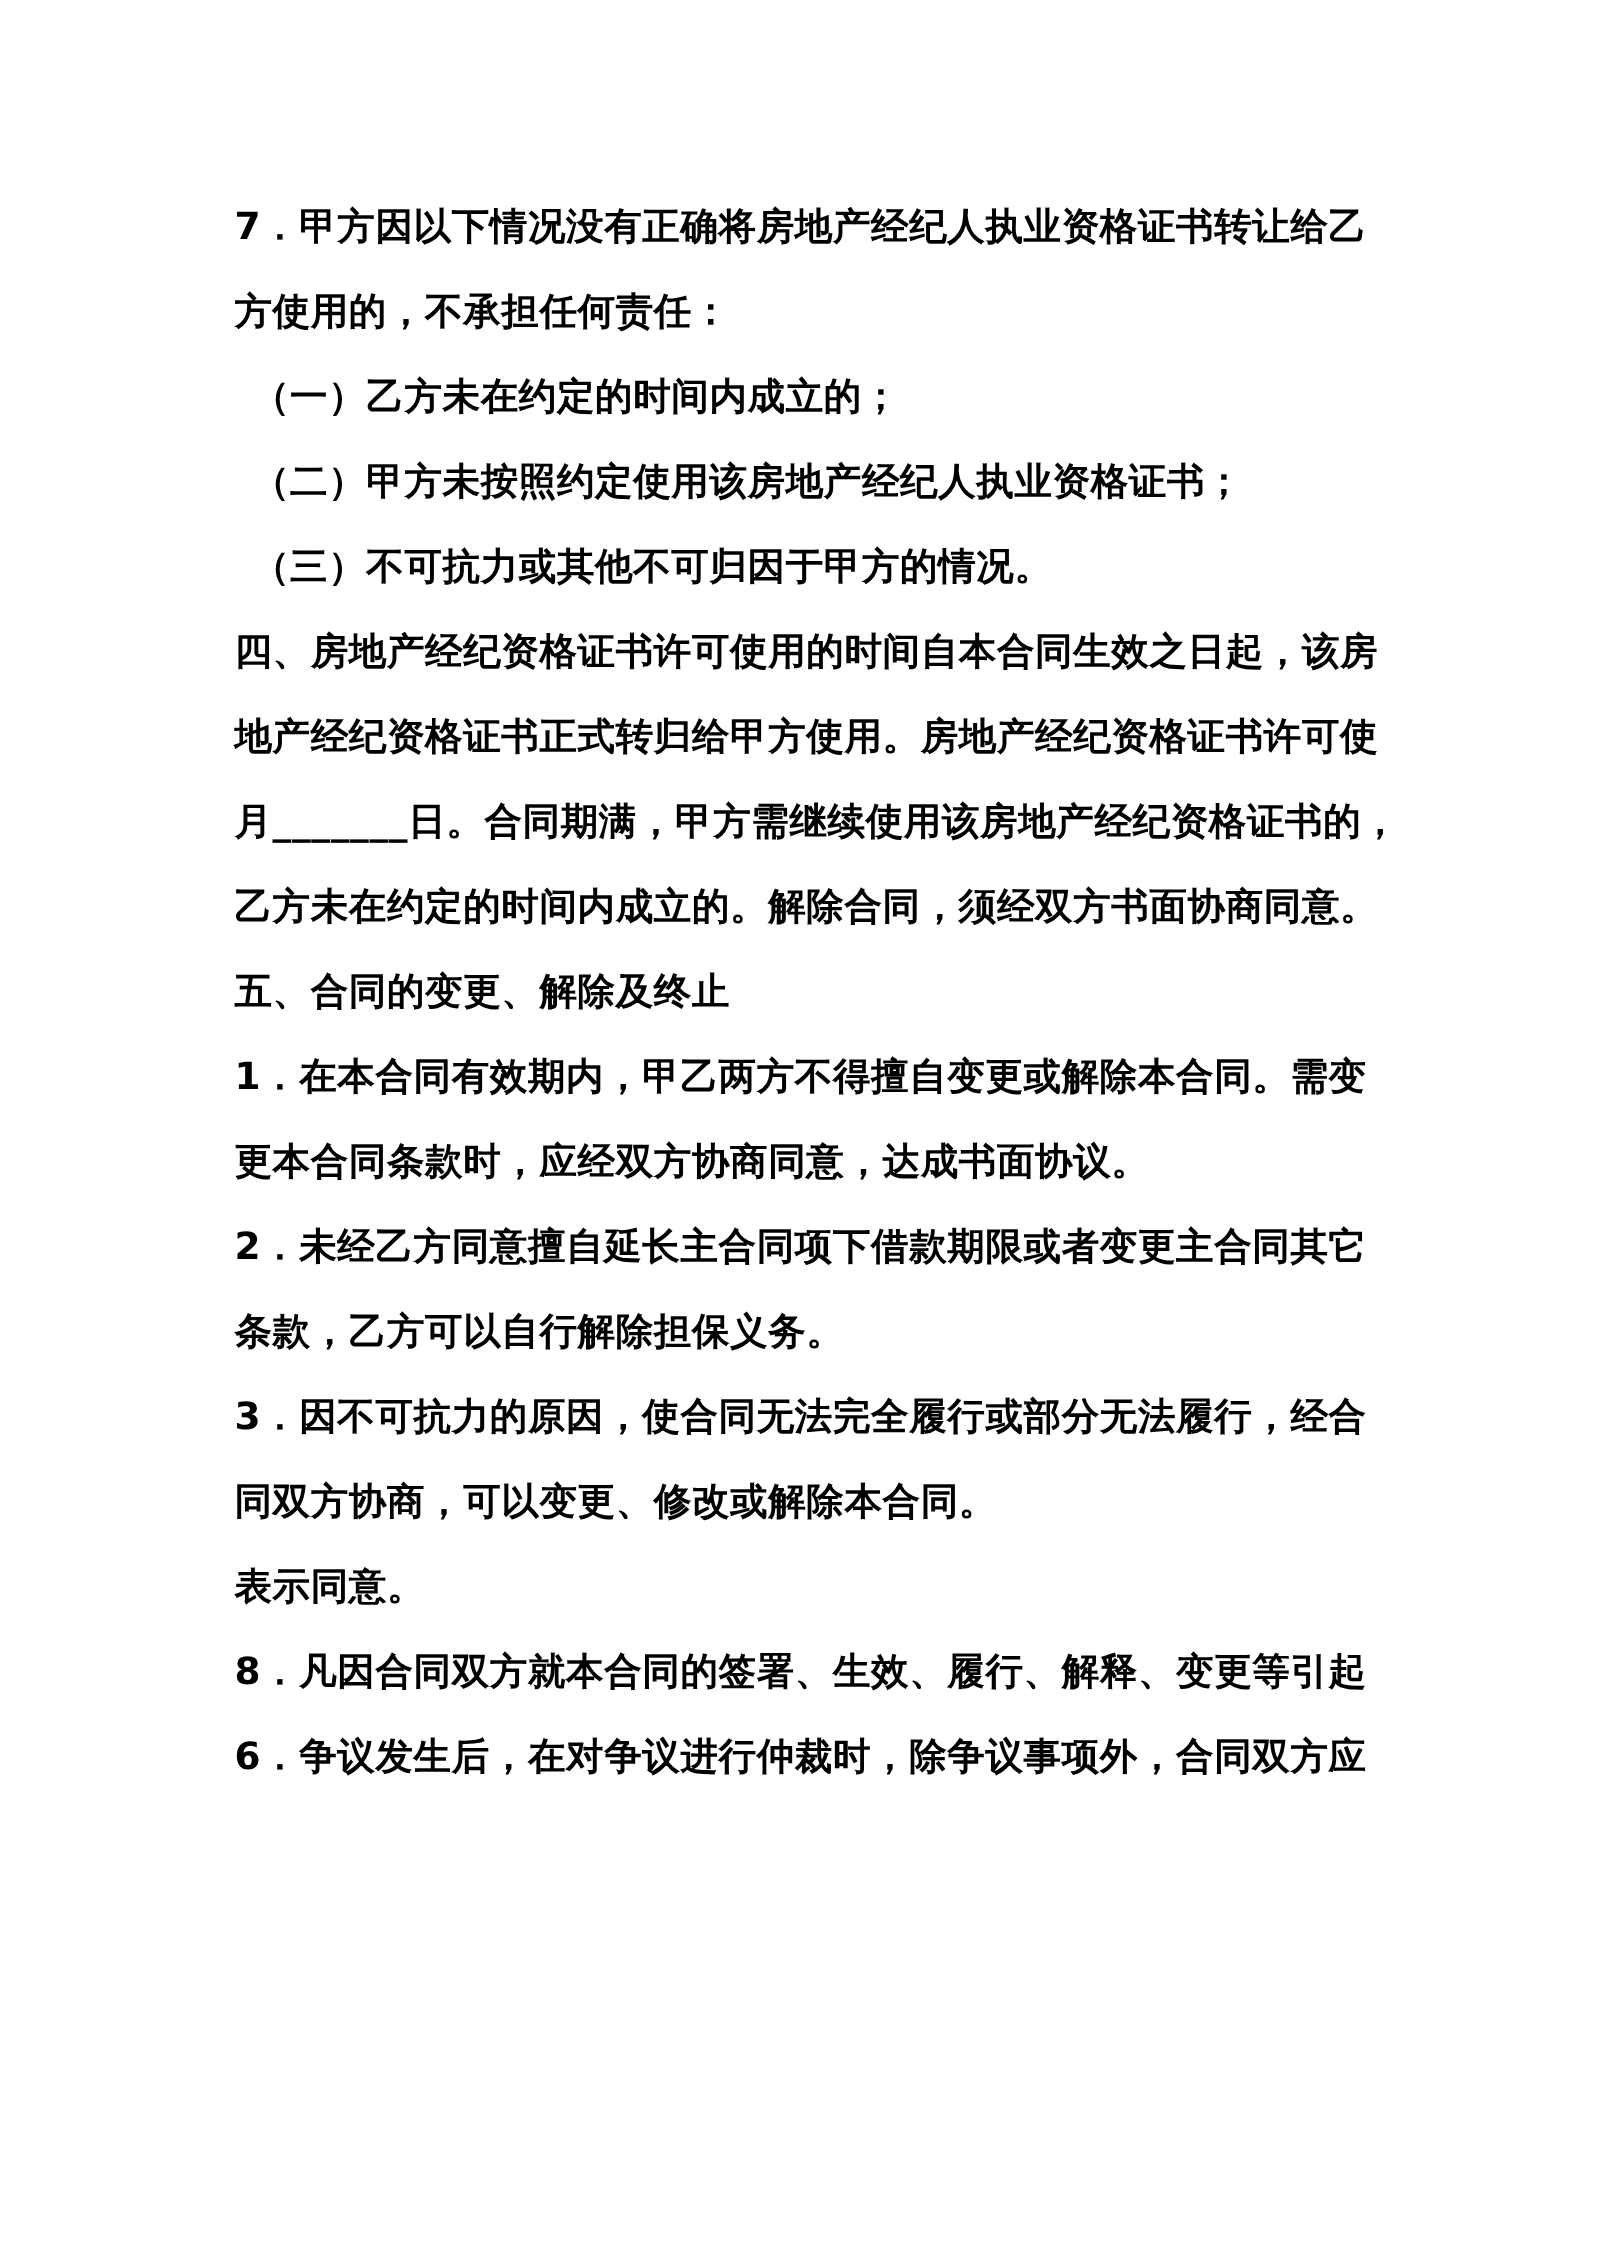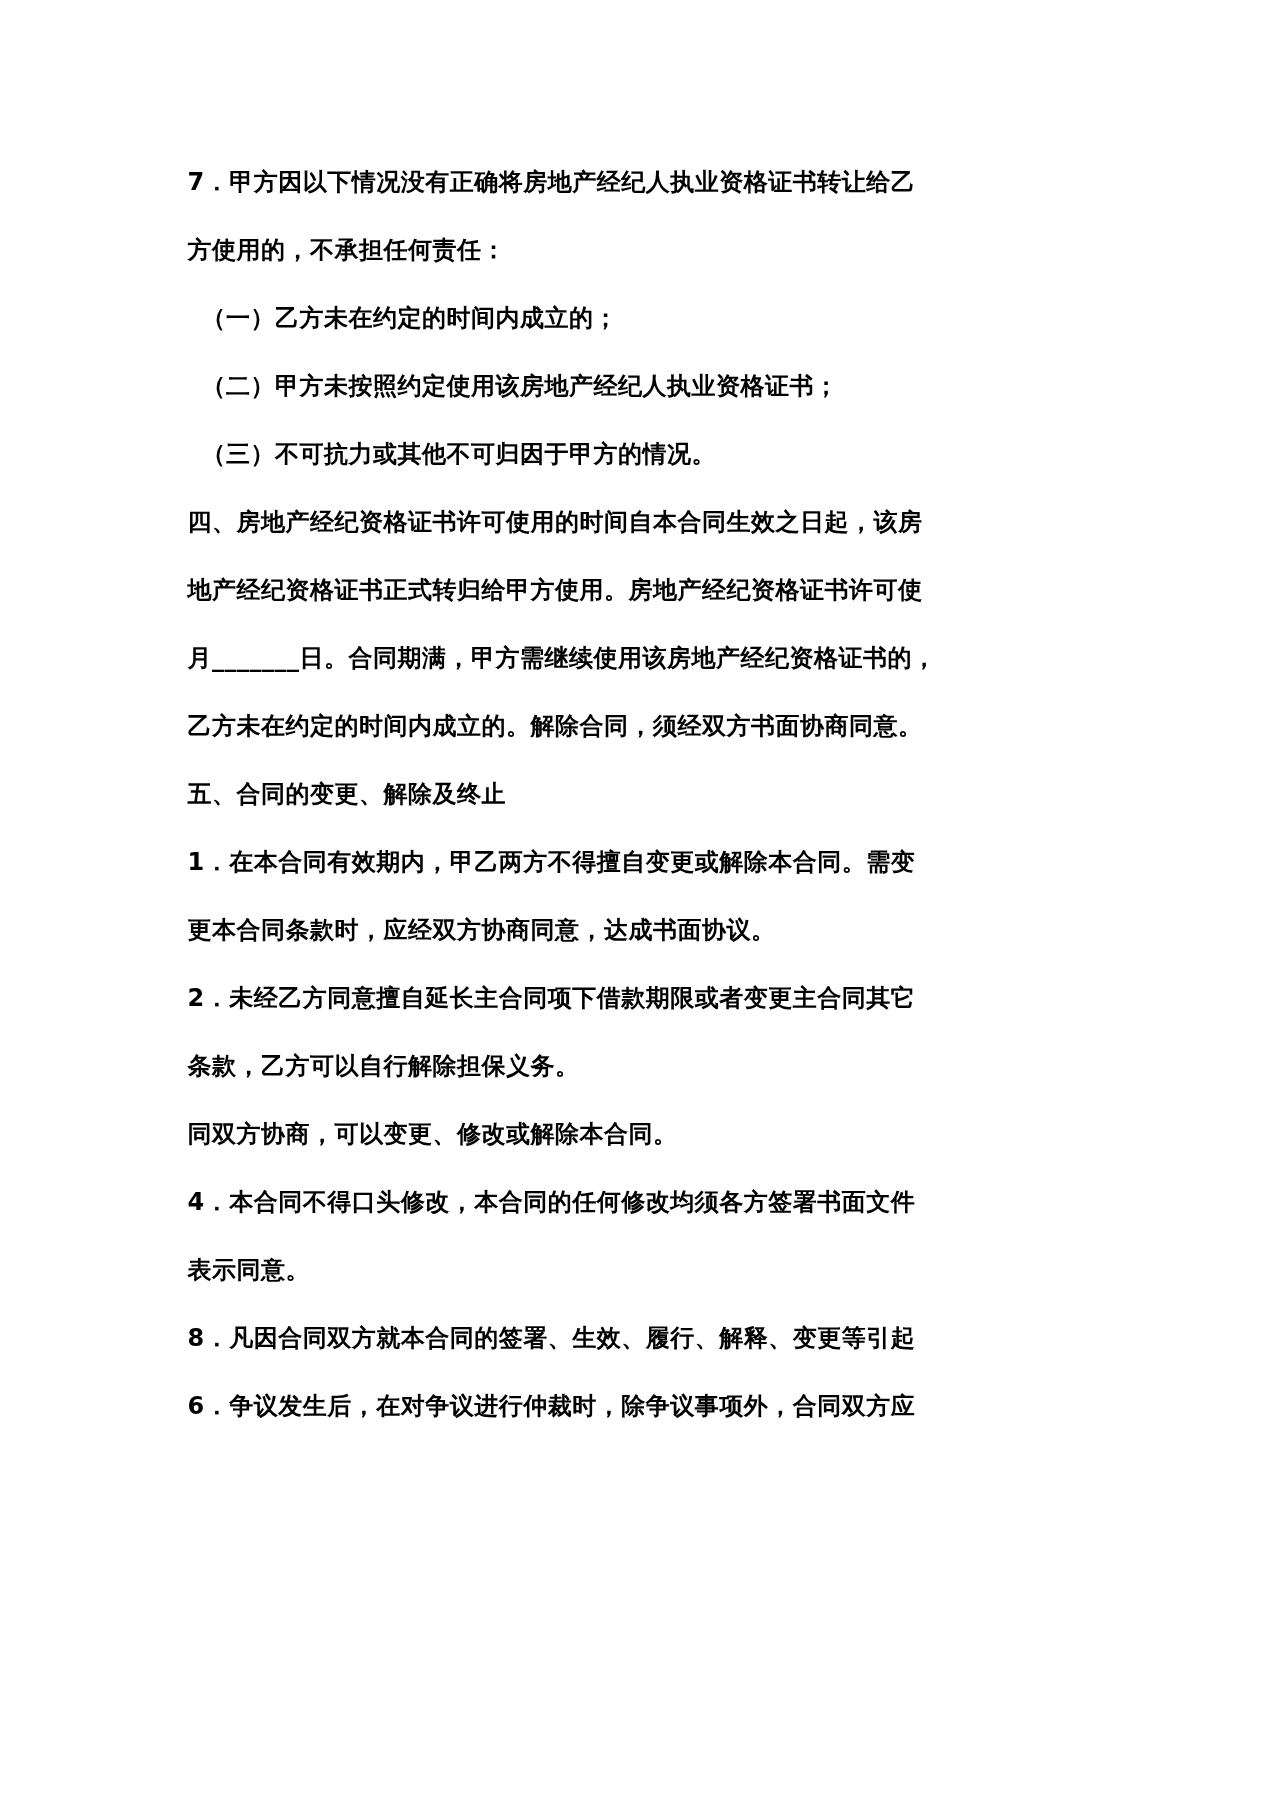--- a/index.html
+++ b/index.html
@@ -19,21 +19,21 @@
     background: #ffffff;
     overflow: hidden;
   }
   .doc-body {
     width: 905px;
     margin: 0 auto;
     padding-top: 148px;
     color: #000000;
   }
   .doc-line {
-    font-size: 24px;
+    font-size: 30px;
     line-height: 68px;
     height: 68px;
     font-weight: 600;
     white-space: pre;
     letter-spacing: 0.5px;
     text-align: left;
   }
   .doc-line.indented {
     padding-left: 14px;
   }
@@ -50,19 +50,19 @@
       <div class="doc-line indented">（三）不可抗力或其他不可归因于甲方的情况。</div>
       <div class="doc-line">四、房地产经纪资格证书许可使用的时间自本合同生效之日起，该房</div>
       <div class="doc-line">地产经纪资格证书正式转归给甲方使用。房地产经纪资格证书许可使</div>
       <div class="doc-line">月_______日。合同期满，甲方需继续使用该房地产经纪资格证书的，</div>
       <div class="doc-line">乙方未在约定的时间内成立的。解除合同，须经双方书面协商同意。</div>
       <div class="doc-line">五、合同的变更、解除及终止</div>
       <div class="doc-line">1．在本合同有效期内，甲乙两方不得擅自变更或解除本合同。需变</div>
       <div class="doc-line">更本合同条款时，应经双方协商同意，达成书面协议。</div>
       <div class="doc-line">2．未经乙方同意擅自延长主合同项下借款期限或者变更主合同其它</div>
       <div class="doc-line">条款，乙方可以自行解除担保义务。</div>
+      <div class="doc-line">3．因不可抗力的原因，使合同无法完全履行或部分无法履行，经合</div>
       <div class="doc-line">同双方协商，可以变更、修改或解除本合同。</div>
-      <div class="doc-line">4．本合同不得口头修改，本合同的任何修改均须各方签署书面文件</div>
       <div class="doc-line">表示同意。</div>
       <div class="doc-line">8．凡因合同双方就本合同的签署、生效、履行、解释、变更等引起</div>
       <div class="doc-line">6．争议发生后，在对争议进行仲裁时，除争议事项外，合同双方应</div>
     </div>
 </div>
 
 </body></html>

